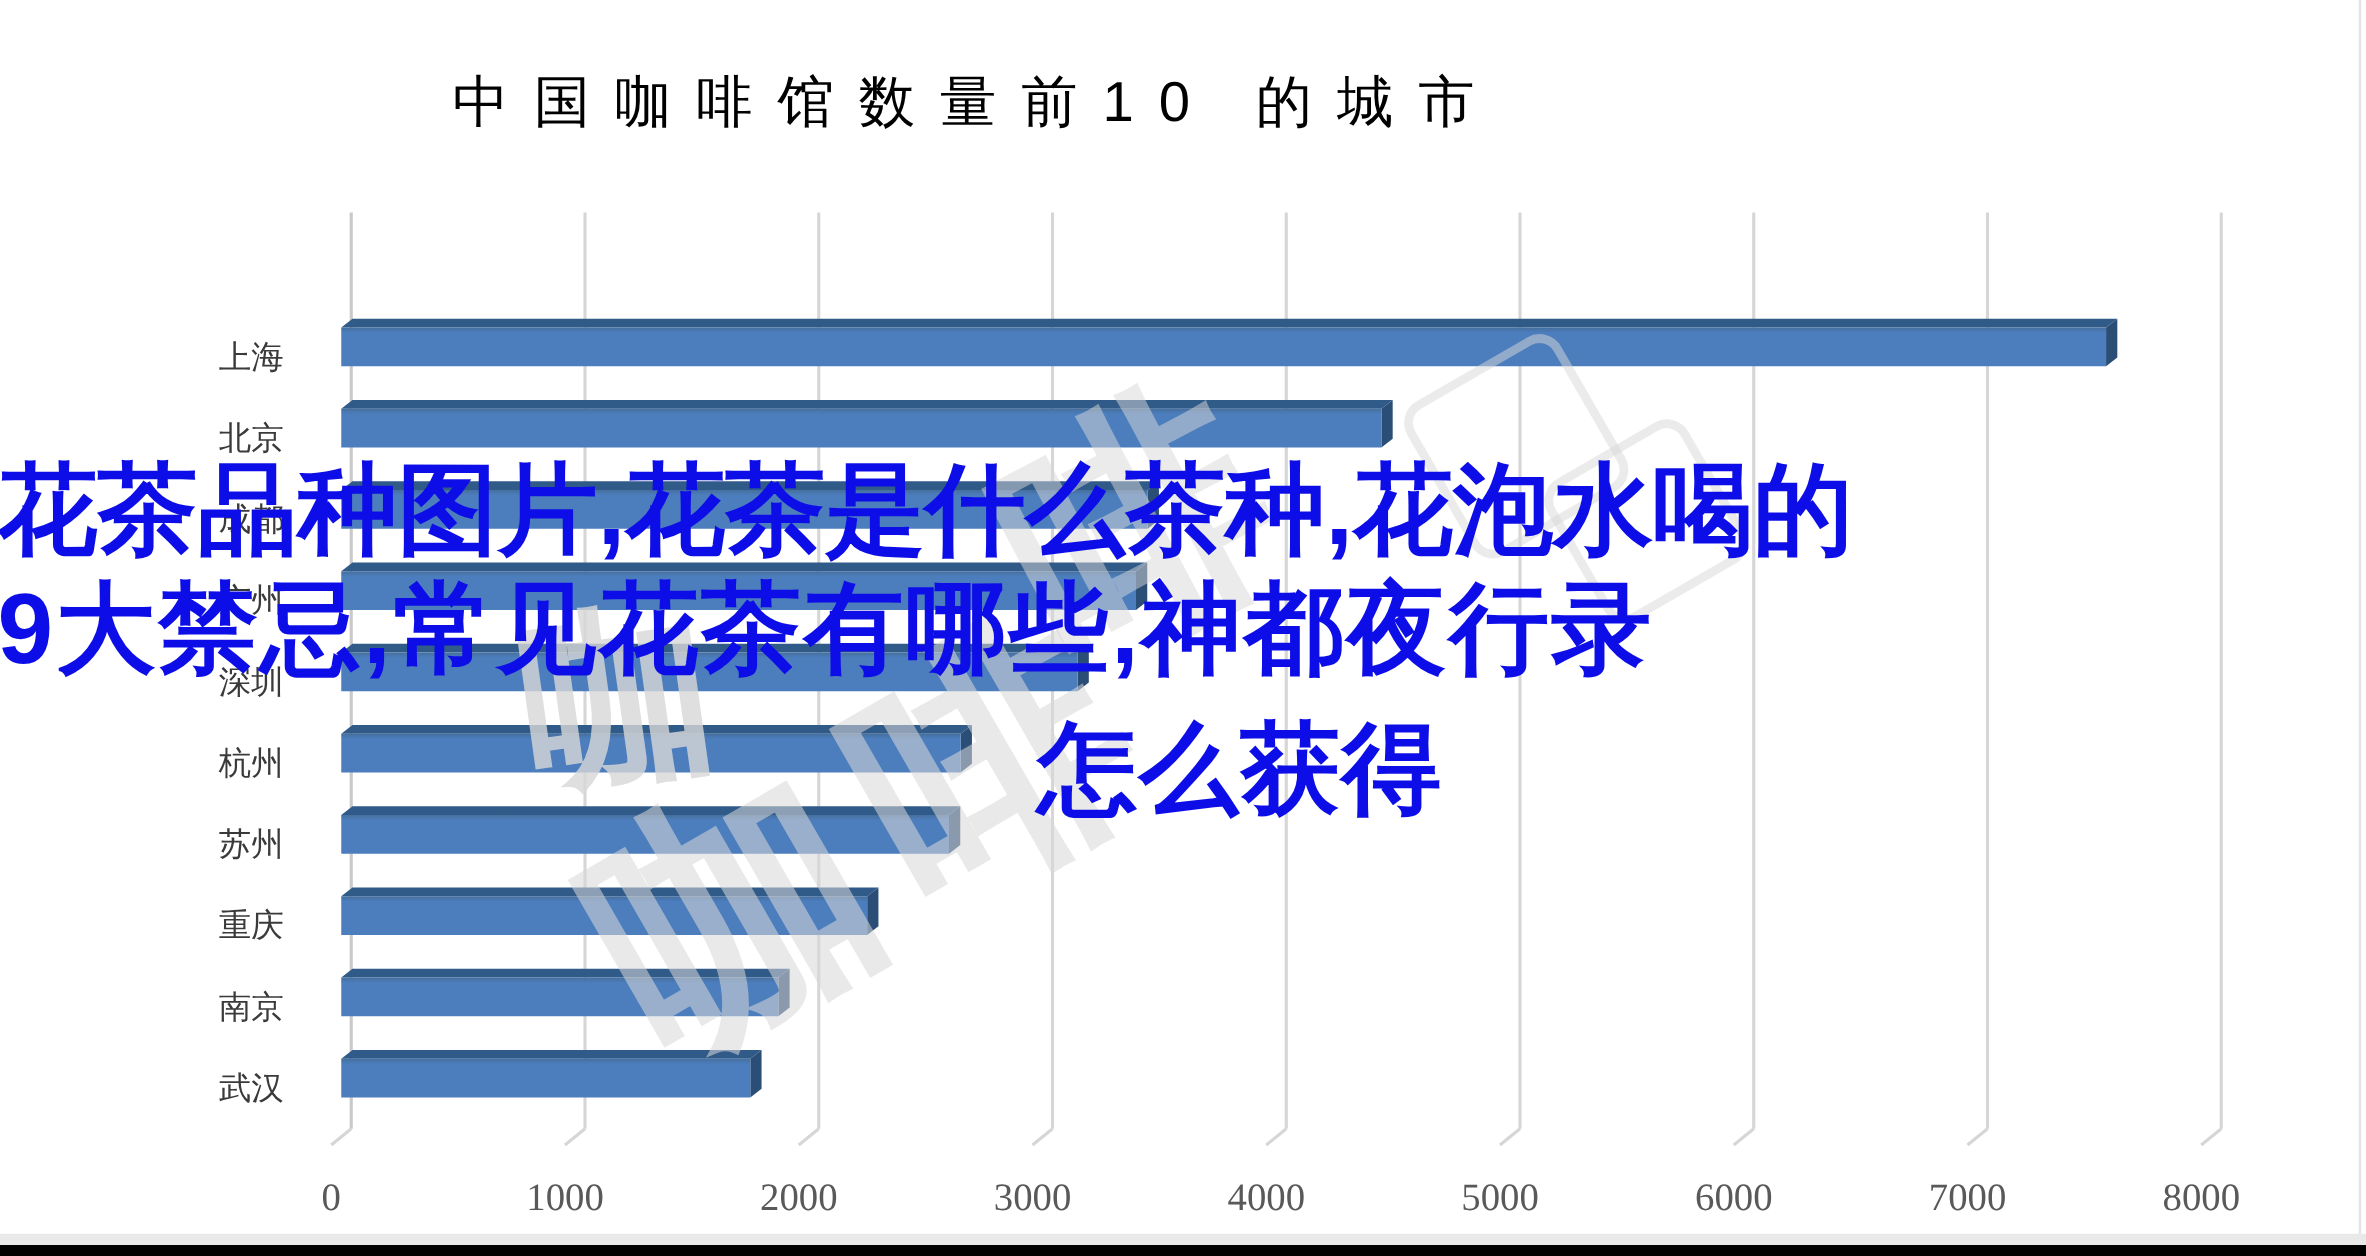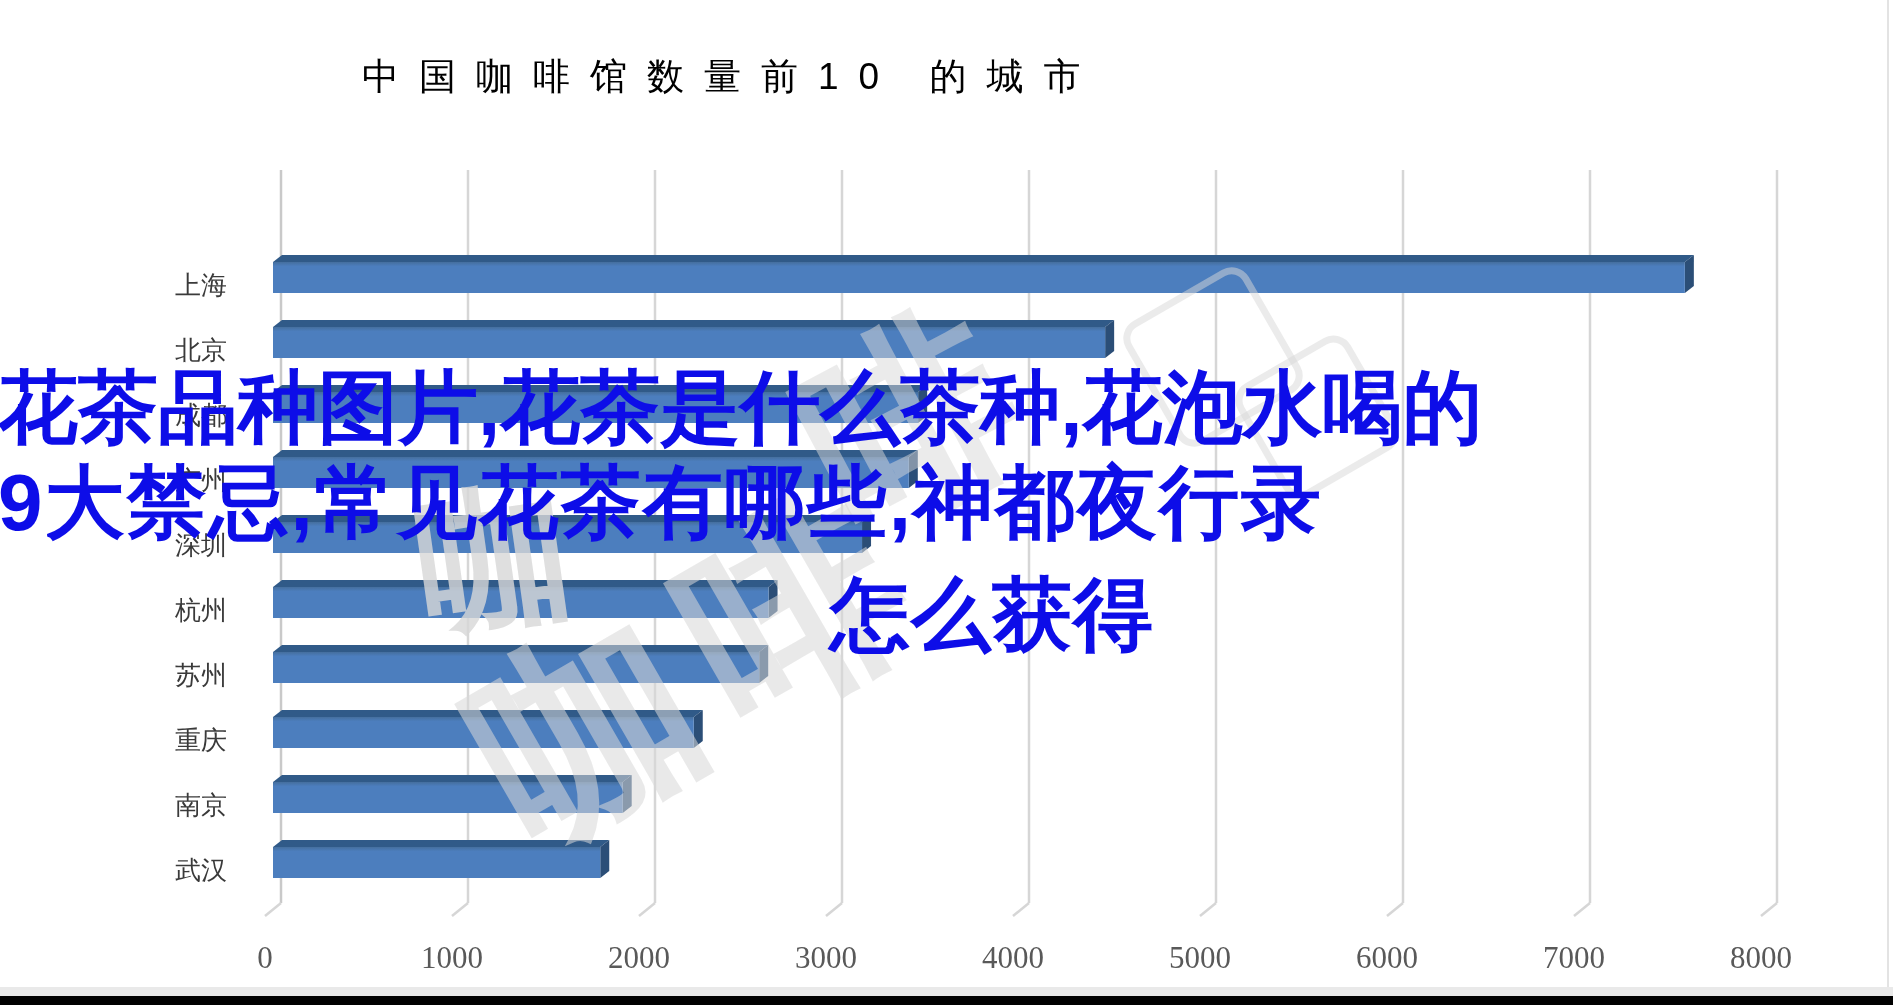--- a/index.html
+++ b/index.html
@@ -2,21 +2,21 @@
 <html style="--overlay-color: #0D0DE8; --watermark-color: #D8D8D8; --strip-gray: #E9E9E9; --strip-black: #000000;"><head>
 <meta charset="utf-8">
 <style>
   html,body{margin:0;padding:0;background:#ffffff;}
   .stage{
     position:relative;width:1893px;height:1005px;background:#fff;
     overflow:hidden;font-family:"Liberation Sans","DejaVu Sans",sans-serif;
   }
   #chart-svg{position:absolute;left:0;top:0;}
   .chart-title{
-    position:absolute;left:362px;top:52px;font-size:37px;color:#000;
+    position:absolute;left:362px;top:52px;font-size:45px;color:#000;
     letter-spacing:20px;white-space:nowrap;
     font-family:"Liberation Sans","DejaVu Sans",sans-serif;
   }
   .overlay-line{
     position:absolute;font-weight:bold;font-size:80px;line-height:1;
     color:var(--overlay-color,#0d0de8);white-space:nowrap;z-index:30;
     font-family:"Liberation Sans","DejaVu Sans",sans-serif;
   }
   .overlay-line.l1{left:-2px;top:368px;letter-spacing:0px;}
   .overlay-line.l2{left:-2px;top:463px;letter-spacing:2px;}

